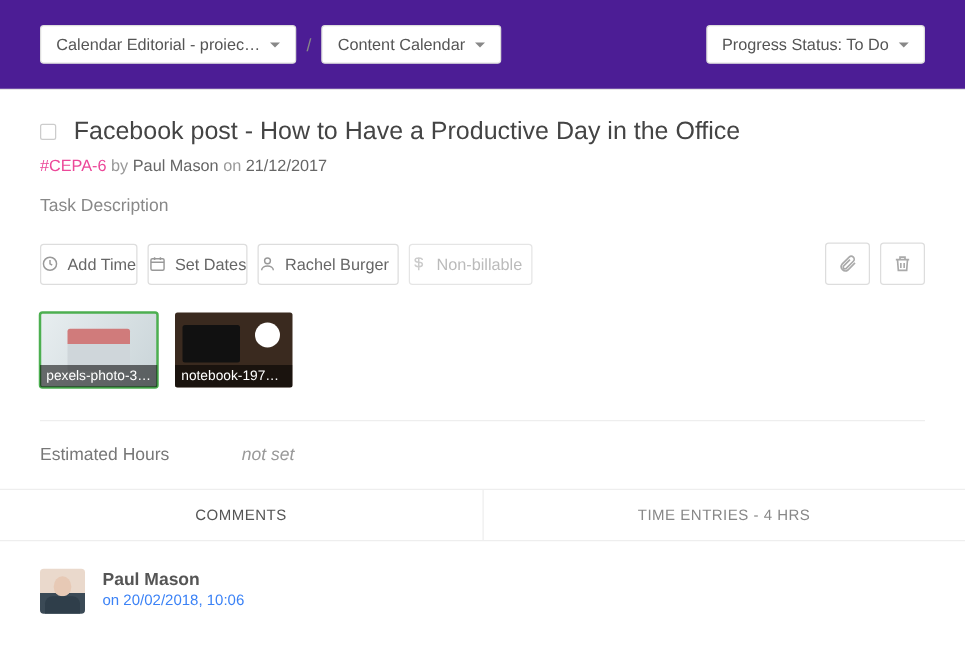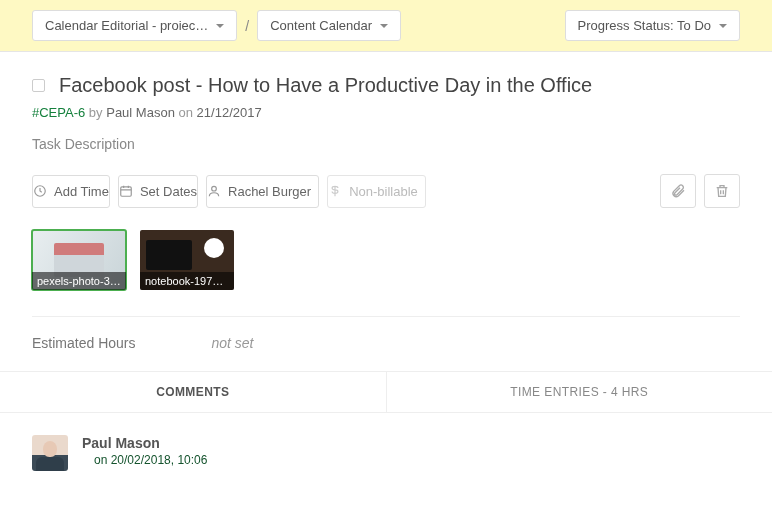--- a/index.html
+++ b/index.html
@@ -1,63 +1,63 @@
 <!DOCTYPE html>
 <html><head>
 <meta charset="utf-8">
 <style>
 *{box-sizing:border-box;margin:0;padding:0}
 body{font-family:-apple-system,BlinkMacSystemFont,"Segoe UI",Helvetica,Arial,sans-serif;font-size:14px;color:#333;background:#fff}
-.topbar{background:#fef9c3;border-bottom:1px solid #e5e5e5;padding:10px 32px;display:flex;align-items:center;gap:8px}
+.topbar{background:#4c1d95;border-bottom:1px solid #e5e5e5;padding:20px 32px;display:flex;align-items:center;gap:8px}
 .dd{background:#fff;border:1px solid #ddd;border-radius:3px;padding:7px 12px;font-size:13px;color:#555;display:inline-flex;align-items:center;gap:6px;cursor:pointer}
 .dd .caret{border-top:4px solid #888;border-left:4px solid transparent;border-right:4px solid transparent;margin-left:2px}
 .topbar .slash{color:#888}
 .topbar .spacer{flex:1}
 .main{padding:22px 32px 0}
 .titlerow{display:flex;align-items:center;gap:14px;margin-bottom:8px}
 .cb{width:13px;height:13px;border:1px solid #ccc;border-radius:2px;flex:none}
 .title{font-size:20px;color:#444;font-weight:400}
 .meta{color:#999;font-size:13px;margin-bottom:16px}
-.meta .id{color:#15803d}
+.meta .id{color:#ec4899}
 .meta .name{color:#666}
 .meta .date{color:#666}
 .desc{color:#888;font-size:14px;margin-bottom:22px}
 .toolbar{display:flex;gap:8px;margin-bottom:22px;align-items:center}
 .btn{background:#fff;border:1px solid #ddd;border-radius:3px;padding:8px 0;font-size:13px;color:#666;display:inline-flex;align-items:center;gap:7px;cursor:pointer}
 .btn.muted{color:#bbb;border-color:#e5e5e5}
 .iconbtn{background:#fff;border:1px solid #ddd;border-radius:3px;width:36px;height:34px;display:inline-flex;align-items:center;justify-content:center;cursor:pointer;color:#aaa}
 .toolbar .spacer{flex:1}
 .thumbs{display:flex;gap:14px;margin-bottom:26px}
 .thumb{width:94px;height:60px;border-radius:2px;position:relative;overflow:hidden}
 .thumb.sel{outline:2px solid #4caf50;outline-offset:-1px}
 .thumb .cap{position:absolute;bottom:0;left:0;right:0;background:rgba(0,0,0,.55);color:#fff;font-size:11px;padding:3px 5px;white-space:nowrap;overflow:hidden;text-overflow:ellipsis}
 .t1{background:linear-gradient(120deg,#e8eef0,#c9d4d8);display:flex;align-items:center;justify-content:center}
 .t1::before{content:"";width:50px;height:34px;background:linear-gradient(#d07b7b 35%,#cfd6da 35%);border-radius:2px}
 .t2{background:#3a2a1f;display:flex;align-items:center;justify-content:flex-end;padding-right:8px}
 .t2::before{content:"";position:absolute;left:6px;top:10px;width:46px;height:30px;background:#111;border-radius:2px}
 .t2::after{content:"";width:20px;height:20px;border-radius:50%;background:#fff;position:absolute;right:10px;top:8px}
 .sep{border-top:1px solid #eee;margin-bottom:18px}
 .alerts{display:flex;margin-bottom:20px;align-items:flex-start}
-.est{display:flex;gap:76px;align-items:center;color:#777;font-size:14px;flex:1}
+.est{display:flex;gap:58px;align-items:center;color:#777;font-size:14px;flex:1}
 .est .val{font-style:italic;color:#999}
 .alertcol{color:#c8c8c8;font-size:14px}
 .alertrow{display:flex;align-items:center;gap:10px;margin-bottom:12px}
 .alertrow .cb2{width:13px;height:13px;border:1px solid #e0e0e0;border-radius:2px}
 .alertrow .lbl{min-width:195px}
 .alertrow .v{color:#c8c8c8}
 .tabs{display:flex;border-top:1px solid #eee;border-bottom:1px solid #eee;margin:0 -32px}
 .tab{flex:1;text-align:center;padding:13px 0;font-size:12px;letter-spacing:.4px;color:#888;cursor:pointer}
-.tab.active{font-weight:700;color:#555;border-right:1px solid #eee}
+.tab.active{font-weight:400;color:#555;border-right:1px solid #eee}
 .comments{padding:22px 0}
 .comment{display:flex;gap:14px}
 .avatar{width:36px;height:36px;border-radius:3px;background:linear-gradient(#ead9cc 55%,#3b4a56 55%);flex:none;position:relative;overflow:hidden}
 .avatar::before{content:"";position:absolute;top:6px;left:11px;width:14px;height:16px;background:#e7c9b5;border-radius:50% 50% 45% 45%}
 .avatar::after{content:"";position:absolute;bottom:0;left:4px;right:4px;height:14px;background:#2f3e4a;border-radius:6px 6px 0 0}
 .cbody .author{font-weight:700;color:#555}
-.cbody .when{color:#14532d;font-size:12px;margin:2px 12px 12px}
+.cbody .when{color:#3b82f6;font-size:12px;margin:2px 0 12px}
 svg{display:block}
 </style>
 </head>
 <body>
 
 <div class="topbar">
   <div class="dd">
     <span>Calendar Editorial - proiec…</span>
     <span class="caret"></span>
   </div>

